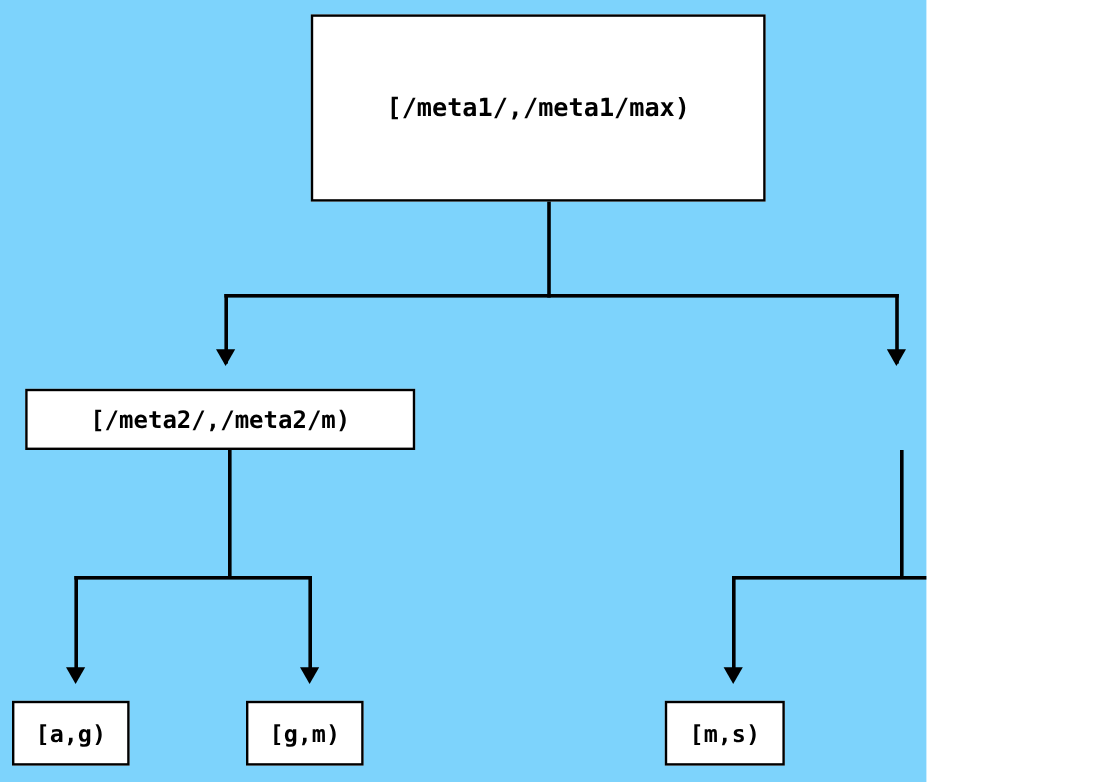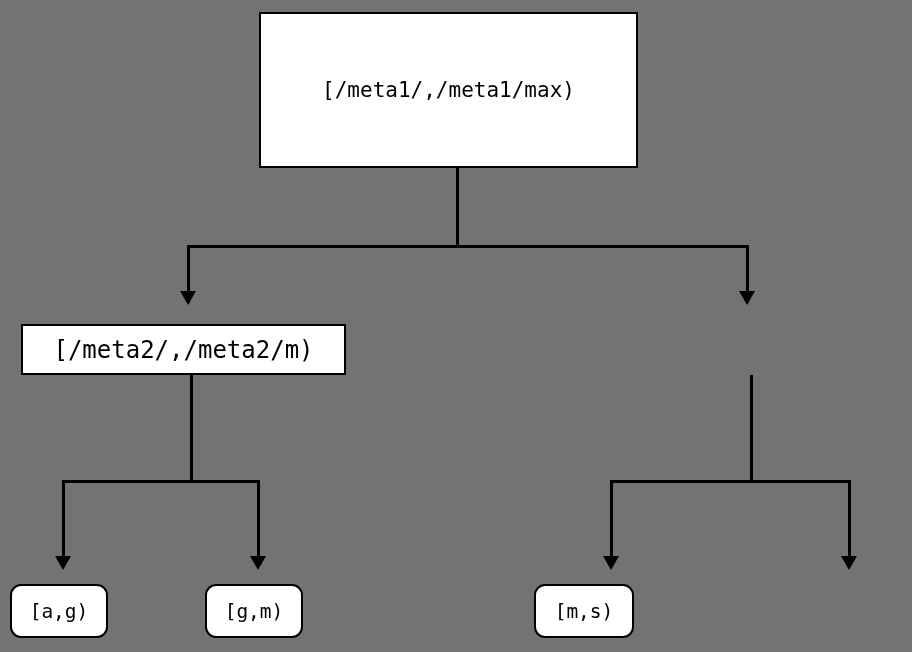--- a/index.html
+++ b/index.html
@@ -2,25 +2,26 @@
 <html><head>
 <meta charset="utf-8">
 <style>
   html, body {
     margin: 0;
     padding: 0;
     background: #ffffff;
   }
   #canvas {
     position: relative;
-    width: 912px;
+    width: 772px;
     height: 652px;
-    background: #737373;
+    background: #7dd3fc;
     overflow: hidden;
     font-family: "DejaVu Sans Mono", "Liberation Mono", monospace;
+    font-weight: bold;
   }
   .node {
     position: absolute;
     box-sizing: border-box;
     border: 2px solid #000000;
     background: #ffffff;
     display: flex;
     align-items: center;
     justify-content: center;
     color: #000000;
@@ -32,37 +33,36 @@
     top: 12px;
     width: 379px;
     height: 156px;
     font-size: 21px;
   }
   .node-mid-left {
     left: 21px;
     top: 324px;
     width: 325px;
     height: 51px;
-    font-size: 24px;
+    font-size: 20px;
   }
   .node-mid-right {
     left: 580px;
     top: 324px;
     width: 324px;
     height: 51px;
     font-size: 19.5px;
   }
   .node-leaf {
     height: 54px;
     font-size: 19.5px;
-    border-radius: 11px;
   }
   .leaf-ag   { left: 10px;  top: 584px; width: 98px; }
   .leaf-gm   { left: 205px; top: 584px; width: 98px; text-align: right; }
-  .leaf-ms   { left: 534px; top: 584px; width: 100px; text-align: center; }
+  .leaf-ms   { left: 554px; top: 584px; width: 100px; text-align: center; }
   .leaf-smax { left: 778px; top: 584px; width: 123px; }
 
   
   .vline {
     position: absolute;
     width: 3px;
     background: #000000;
   }
   .hline {
     position: absolute;

